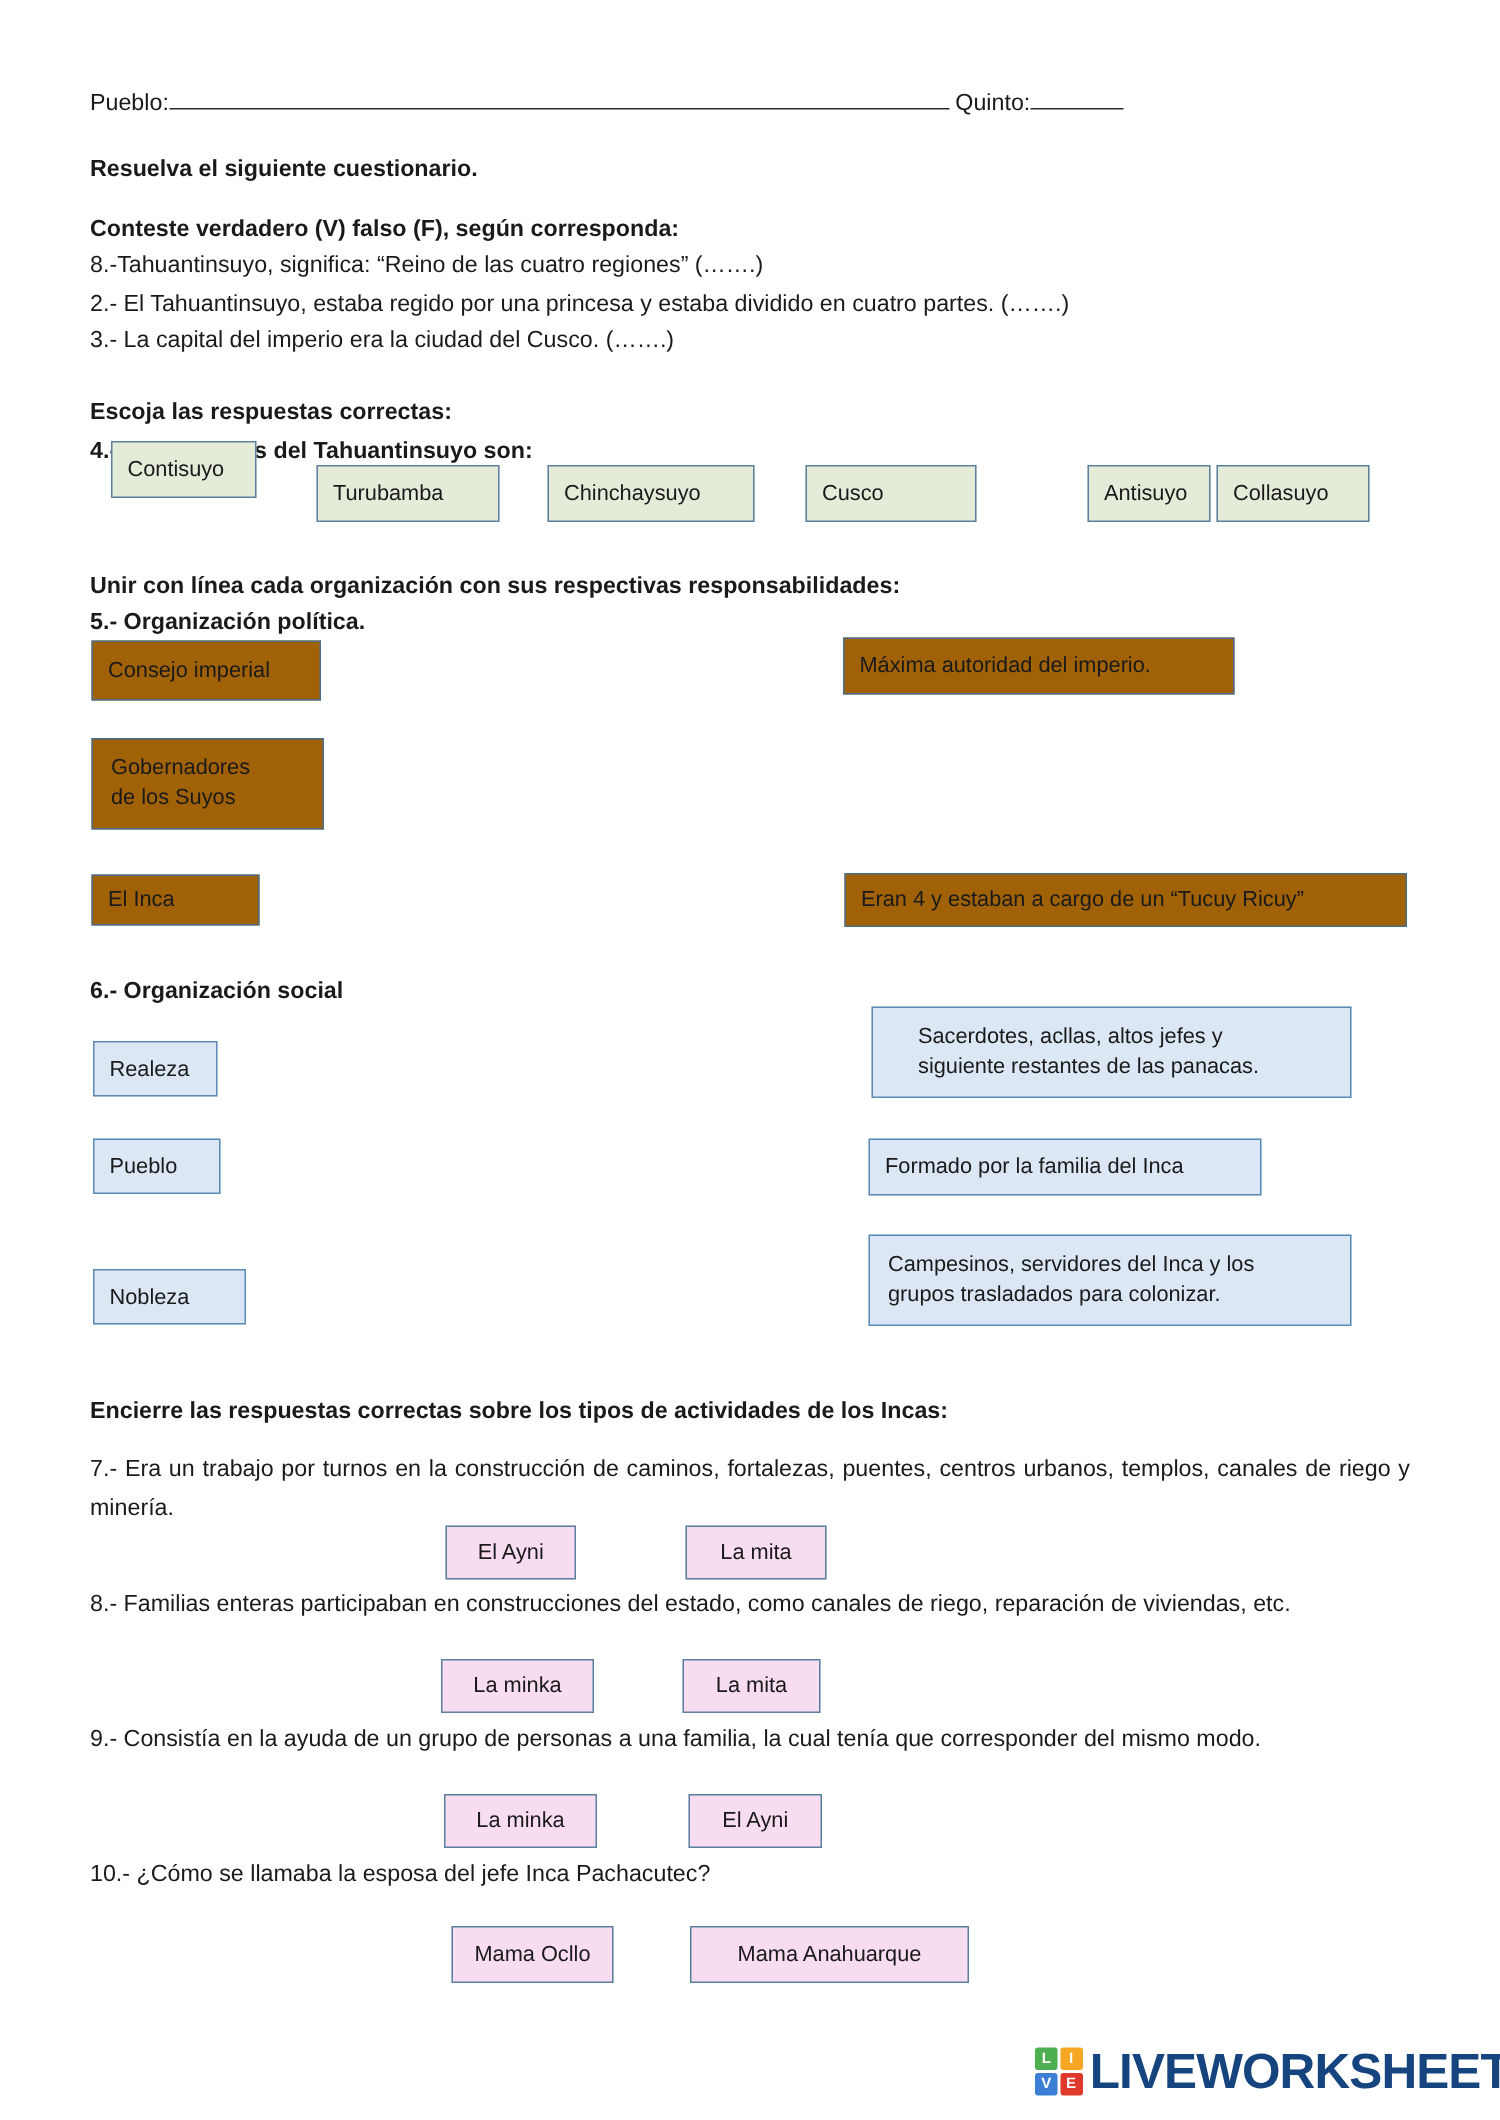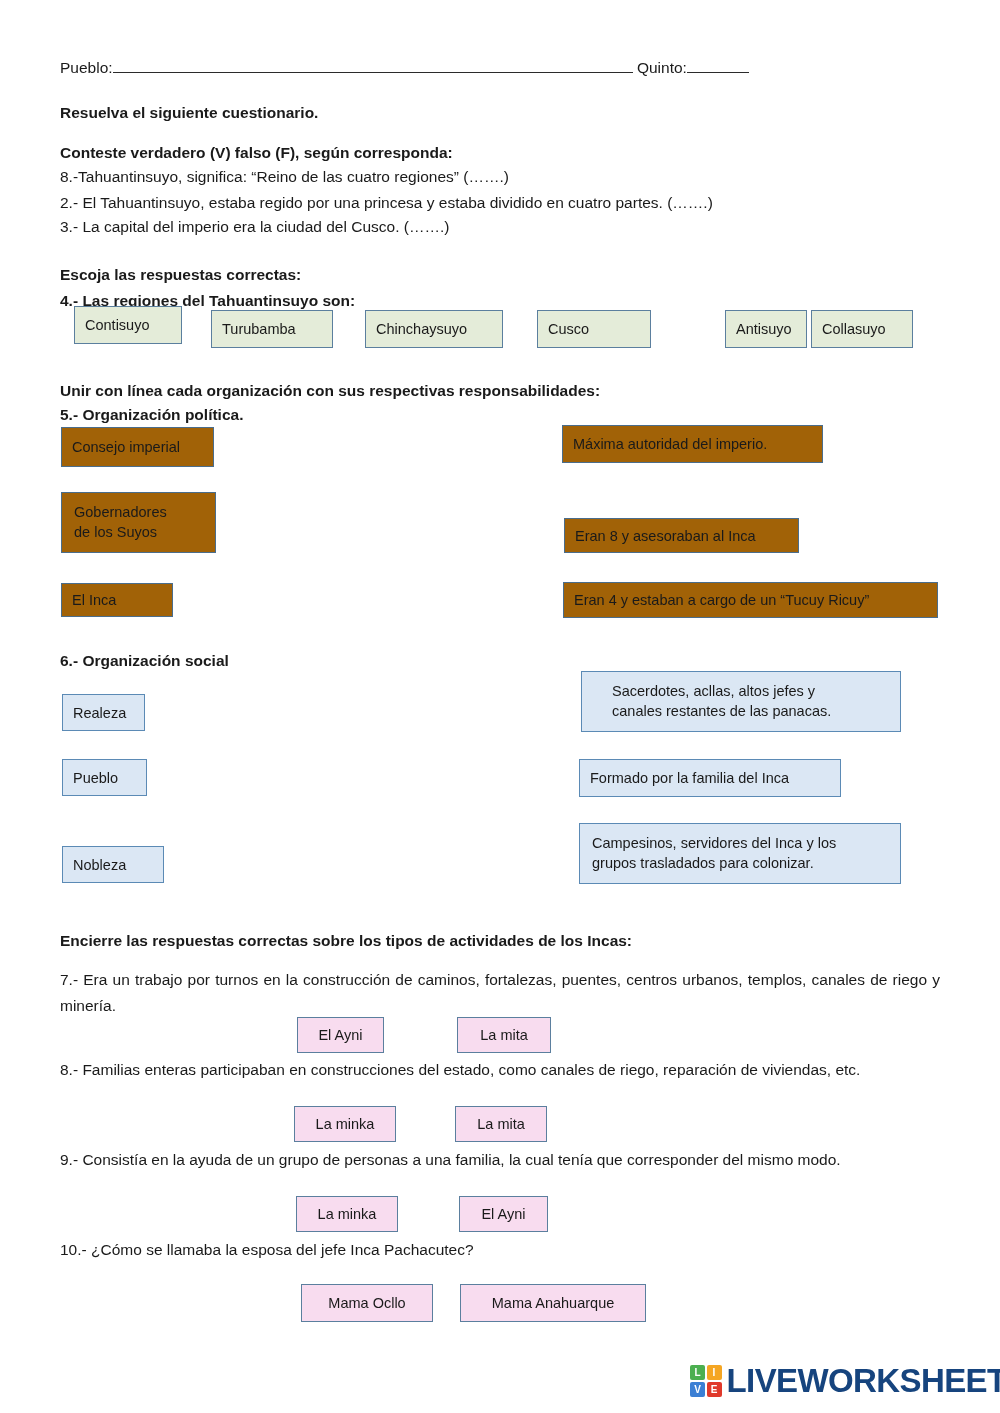--- a/index.html
+++ b/index.html
@@ -127,52 +127,51 @@
   <div class="txt bold" style="top:100px;">Resuelva el siguiente cuestionario.</div>
   <div class="txt bold" style="top:140px;">Conteste verdadero (V) falso (F), según corresponda:</div>
 
   <div class="txt" style="top:164px;">8.-Tahuantinsuyo, significa: “Reino de las cuatro regiones” (…….)</div>
   <div class="txt" style="top:190px;">2.- El Tahuantinsuyo, estaba regido por una princesa y estaba dividido en cuatro partes.  (…….)</div>
   <div class="txt" style="top:214px;">3.- La capital del imperio era la ciudad del Cusco. (…….)</div>
 
   <div class="txt bold" style="top:262px;">Escoja las respuestas correctas:</div>
   <div class="txt bold" style="top:288px;">4.- Las regiones del Tahuantinsuyo son:</div>
 
-  <div class="box box-green" style="left:74px;  top:306px; width:108px; height:38px;">Contisuyo</div>
+  <div class="box box-green" style="left:74px;  top:294px; width:97px; height:38px;">Contisuyo</div>
   <div class="box box-green" style="left:211px; top:310px; width:122px; height:38px;">Turubamba</div>
   <div class="box box-green" style="left:365px; top:310px; width:138px; height:38px;">Chinchaysuyo</div>
   <div class="box box-green" style="left:537px; top:310px; width:114px; height:38px;">Cusco</div>
   <div class="box box-green" style="left:725px; top:310px; width:82px;  height:38px;text-align:right;">Antisuyo</div>
   <div class="box box-green" style="left:811px; top:310px; width:102px; height:38px;">Collasuyo</div>
 
   <div class="txt bold" style="top:378px;">Unir con línea cada organización con sus respectivas responsabilidades:</div>
   <div class="txt bold" style="top:402px;">5.- Organización política.</div>
 
   <div class="box box-pink" style="left:61px; top:427px; width:153px; height:40px;">Consejo imperial</div>
 
   <div class="box box-pink multiline" style="left:61px; top:492px; width:155px; height:61px;">
     <div>Gobernadores</div>
     <div>de los Suyos</div>
   </div>
 
   <div class="box box-pink" style="left:61px; top:583px; width:112px; height:34px;">El Inca</div>
 
   <div class="box box-pink" style="left:562px; top:425px; width:261px; height:38px;">Máxima autoridad del imperio.</div>
-  <div class="box box-pink" style="left:564px; top:518px; width:235px; height:35px;">Eran 8 y asesoraban al Inca</div>
   <div class="box box-pink" style="left:563px; top:582px; width:375px; height:36px;">Eran 4 y estaban a cargo de un “Tucuy Ricuy”</div>
 
   <div class="txt bold" style="top:648px;">6.- Organización social</div>
 
   <div class="box box-blue" style="left:62px; top:694px; width:83px; height:37px;">Realeza</div>
   <div class="box box-blue" style="left:62px; top:759px; width:85px; height:37px;">Pueblo</div>
   <div class="box box-blue" style="left:62px; top:846px; width:102px; height:37px;">Nobleza</div>
 
   <div class="box box-blue multiline" style="left:581px; top:671px; width:320px; height:61px;padding-left:30px;">
     <div>Sacerdotes, acllas, altos jefes y</div>
-    <div>canales restantes de las panacas.</div>
+    <div>siguiente restantes de las panacas.</div>
   </div>
 
   <div class="box box-blue" style="left:579px; top:759px; width:262px; height:38px;">Formado por la familia del Inca</div>
 
   <div class="box box-blue multiline" style="left:579px; top:823px; width:322px; height:61px;">
     <div>Campesinos, servidores del Inca y los</div>
     <div>grupos trasladados para colonizar.</div>
   </div>
 
   <div class="txt bold" style="top:928px;">Encierre las respuestas correctas sobre los tipos de actividades de los Incas:</div>
@@ -183,21 +182,21 @@
 
   <div class="txt justify" style="top:1057px; width:880px;">8.- Familias enteras participaban en construcciones del estado, como canales de riego, reparación de viviendas, etc.</div>
   <div class="box box-hotpink" style="left:294px; top:1106px; width:102px; height:36px; justify-content:center;">La minka</div>
   <div class="box box-hotpink" style="left:455px; top:1106px; width:92px;  height:36px; justify-content:center;">La mita</div>
 
   <div class="txt justify" style="top:1147px; width:875px;">9.- Consistía en la ayuda de un grupo de personas a una familia, la cual tenía que corresponder del mismo modo.</div>
   <div class="box box-hotpink" style="left:296px; top:1196px; width:102px; height:36px; justify-content:center;">La minka</div>
   <div class="box box-hotpink" style="left:459px; top:1196px; width:89px;  height:36px; justify-content:center;">El Ayni</div>
 
   <div class="txt" style="top:1237px;">10.- ¿Cómo se llamaba la esposa del jefe Inca Pachacutec?</div>
-  <div class="box box-hotpink" style="left:301px; top:1284px; width:132px; height:38px; justify-content:center;">Mama Ocllo</div>
+  <div class="box box-hotpink" style="left:301px; top:1284px; width:108px; height:38px; justify-content:center;">Mama Ocllo</div>
   <div class="box box-hotpink" style="left:460px; top:1284px; width:186px; height:38px; justify-content:center;">Mama Anahuarque</div>
 
   <div id="footer-logo">
     <div class="logo-tiles">
       <span class="tile-l">L</span>
       <span class="tile-i">I</span>
       <span class="tile-v">V</span>
       <span class="tile-e">E</span>
     </div>
     <div class="logo-word">LIVEWORKSHEETS</div>

